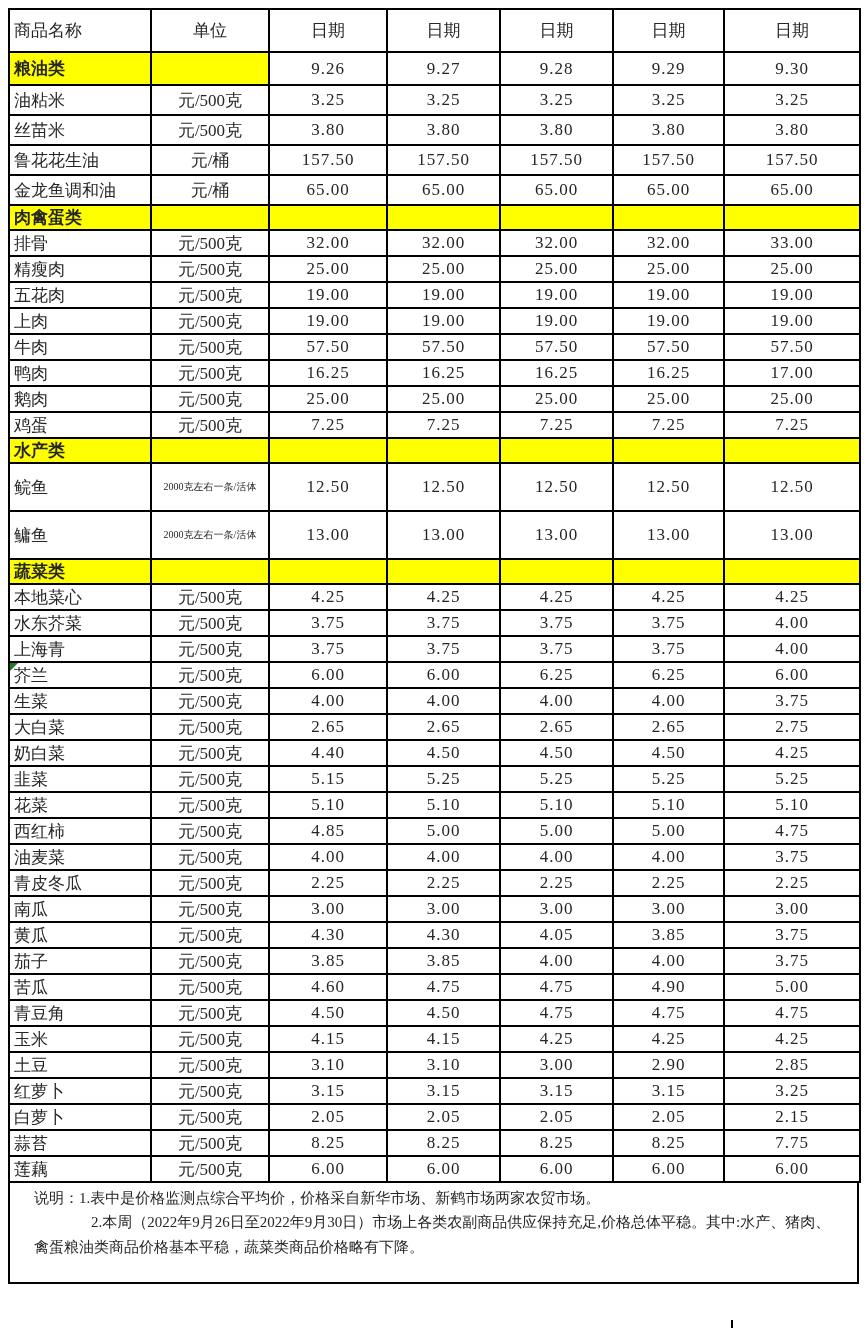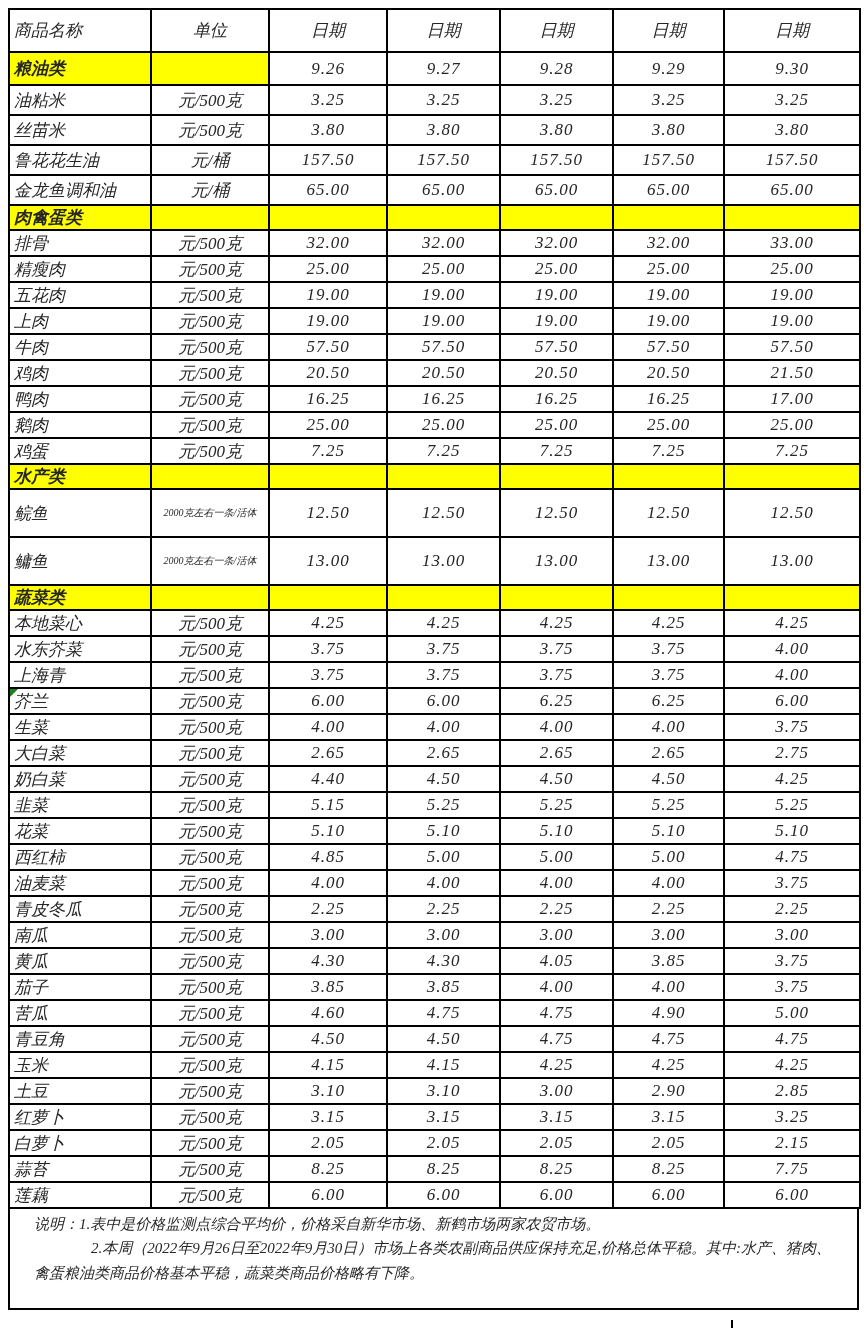--- a/index.html
+++ b/index.html
@@ -8,21 +8,20 @@
     width: 864px; height: 1328px;
     background: #ffffff;
     font-family: "Liberation Serif", "DejaVu Serif", serif;
     color: #262626;
   }
   .page {
     position: relative;
     padding: 8px 0 0 8px;
     width: 864px; height: 1328px;
     overflow: hidden;
-    font-style: italic;
   }
   table.price-table {
     border-collapse: collapse;
     table-layout: fixed;
     width: 851px;
   }
   .price-table th, .price-table td {
     border: 2px solid #000000;
     padding: 0 4px;
     overflow: hidden;
@@ -195,29 +194,20 @@
         <tr class="tr-item">
           <td class="c-name"><span>牛肉</span></td>
           <td class="c-unit">元/500克</td>
           <td class="c-val">57.50</td>
           <td class="c-val">57.50</td>
           <td class="c-val">57.50</td>
           <td class="c-val">57.50</td>
           <td class="c-val">57.50</td>
         </tr>
         <tr class="tr-item">
-          <td class="c-name"><span>鸡肉</span></td>
-          <td class="c-unit">元/500克</td>
-          <td class="c-val">20.50</td>
-          <td class="c-val">20.50</td>
-          <td class="c-val">20.50</td>
-          <td class="c-val">20.50</td>
-          <td class="c-val">21.50</td>
-        </tr>
-        <tr class="tr-item">
           <td class="c-name"><span>鸭肉</span></td>
           <td class="c-unit">元/500克</td>
           <td class="c-val">16.25</td>
           <td class="c-val">16.25</td>
           <td class="c-val">16.25</td>
           <td class="c-val">16.25</td>
           <td class="c-val">17.00</td>
         </tr>
         <tr class="tr-item">
           <td class="c-name"><span>鹅肉</span></td>

